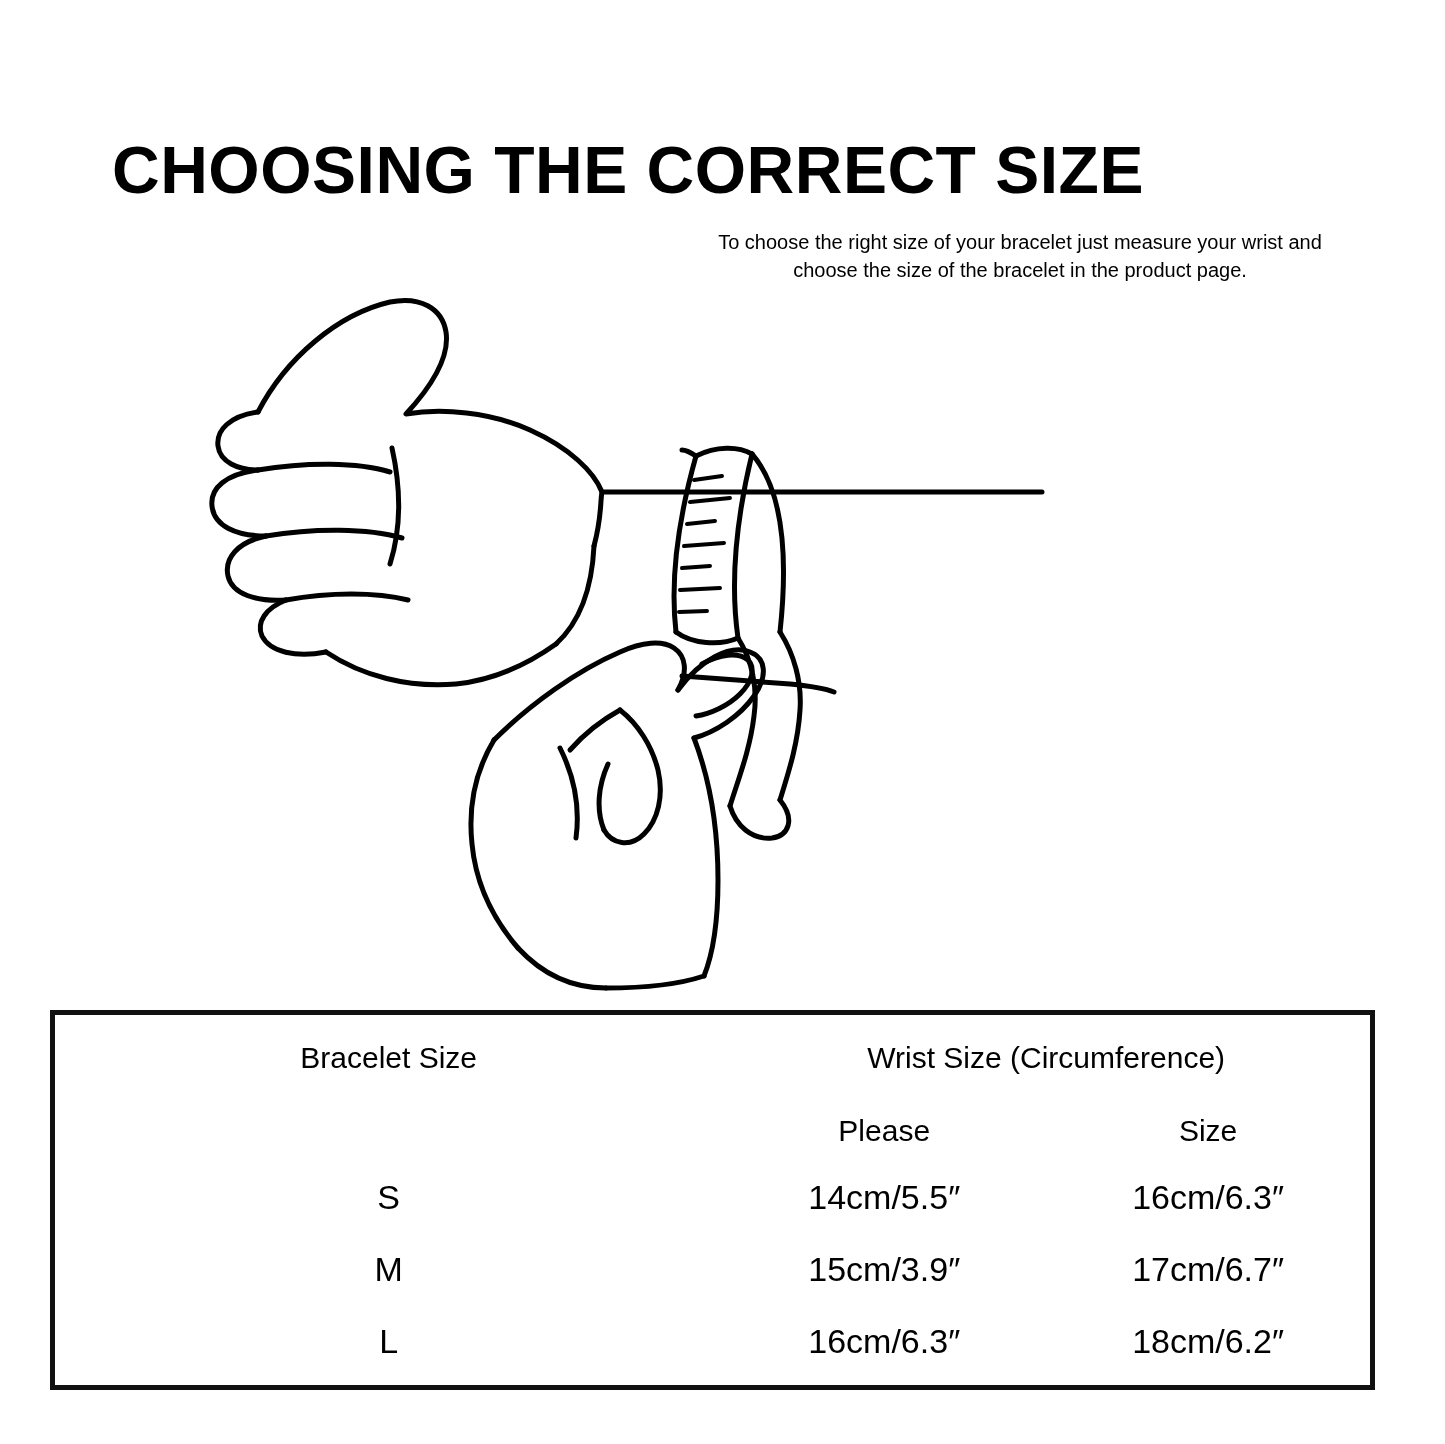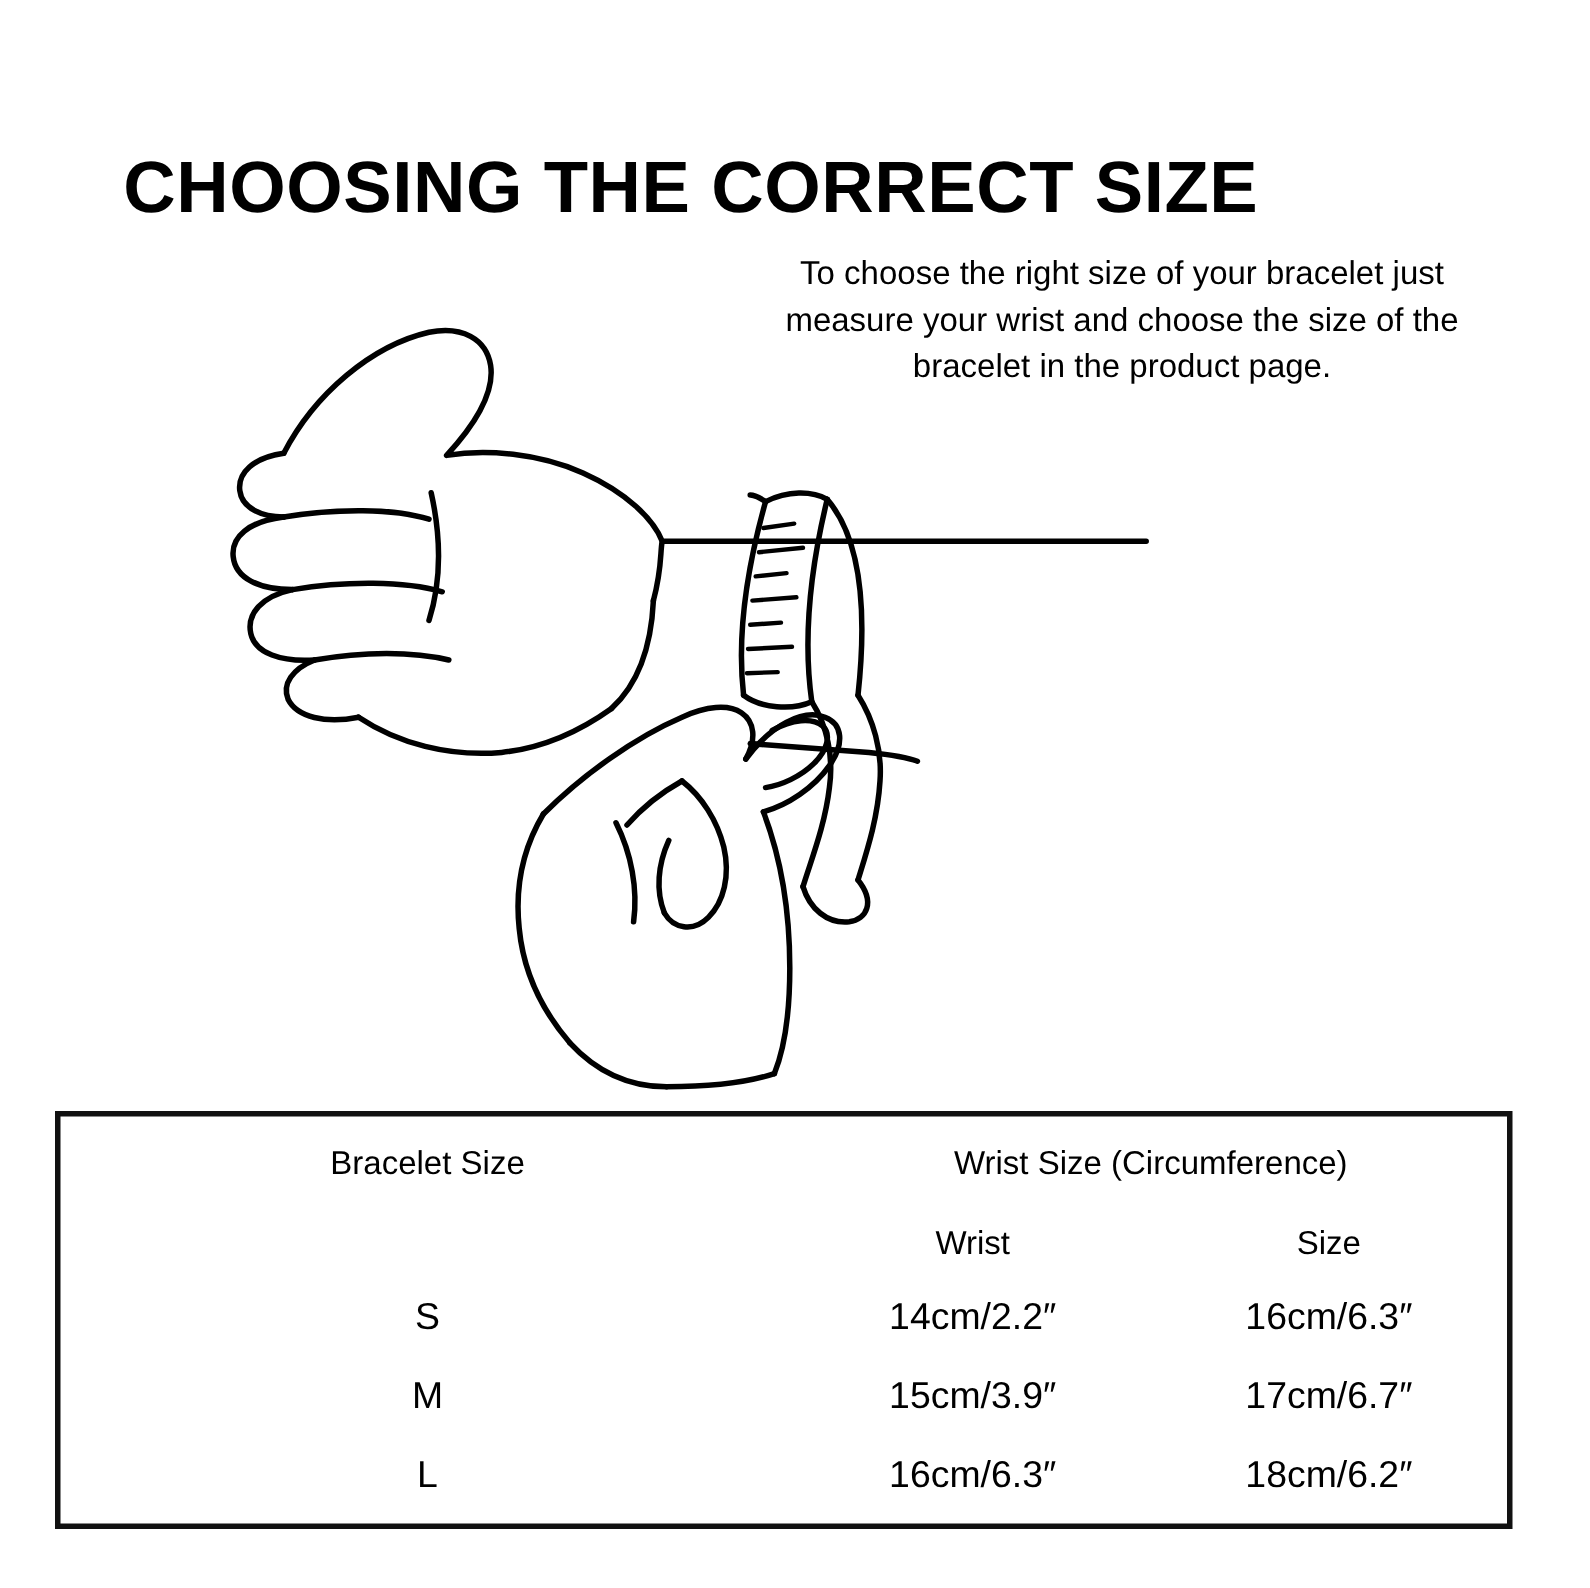--- a/index.html
+++ b/index.html
@@ -29,21 +29,21 @@
     font-size: 66px;
     font-weight: bold;
     letter-spacing: 0.5px;
     line-height: 1.05;
     white-space: nowrap;
   }
 
   
   .para {
     position: absolute;
-    font-size: 30px;
+    font-size: 20px;
     line-height: 1.42;
     color: #000000;
   }
   #para-top {
     left: 700px;
     top: 228px;
     width: 640px;
     text-align: center;
   }
   #para-bottom {
@@ -204,26 +204,26 @@
 
   <div id="size-table-wrap">
     <table class="size-table">
       <tbody>
         <tr class="hdr-row">
           <td class="col-a">Bracelet Size</td>
           <td class="col-b" colspan="2">Wrist Size (Circumference)</td>
         </tr>
         <tr class="sub-row">
           <td class="col-a"></td>
-          <td class="col-b">Wrist</td>
+          <td class="col-b">Please</td>
           <td class="col-c">Size</td>
         </tr>
         <tr class="data-row">
           <td class="col-a size-letter">S</td>
-          <td class="col-b">14cm/2.2″</td>
+          <td class="col-b">14cm/5.5″</td>
           <td class="col-c">16cm/6.3″</td>
         </tr>
         <tr class="data-row">
           <td class="col-a size-letter">M</td>
           <td class="col-b">15cm/3.9″</td>
           <td class="col-c">17cm/6.7″</td>
         </tr>
         <tr class="data-row">
           <td class="col-a size-letter">L</td>
           <td class="col-b">16cm/6.3″</td>

